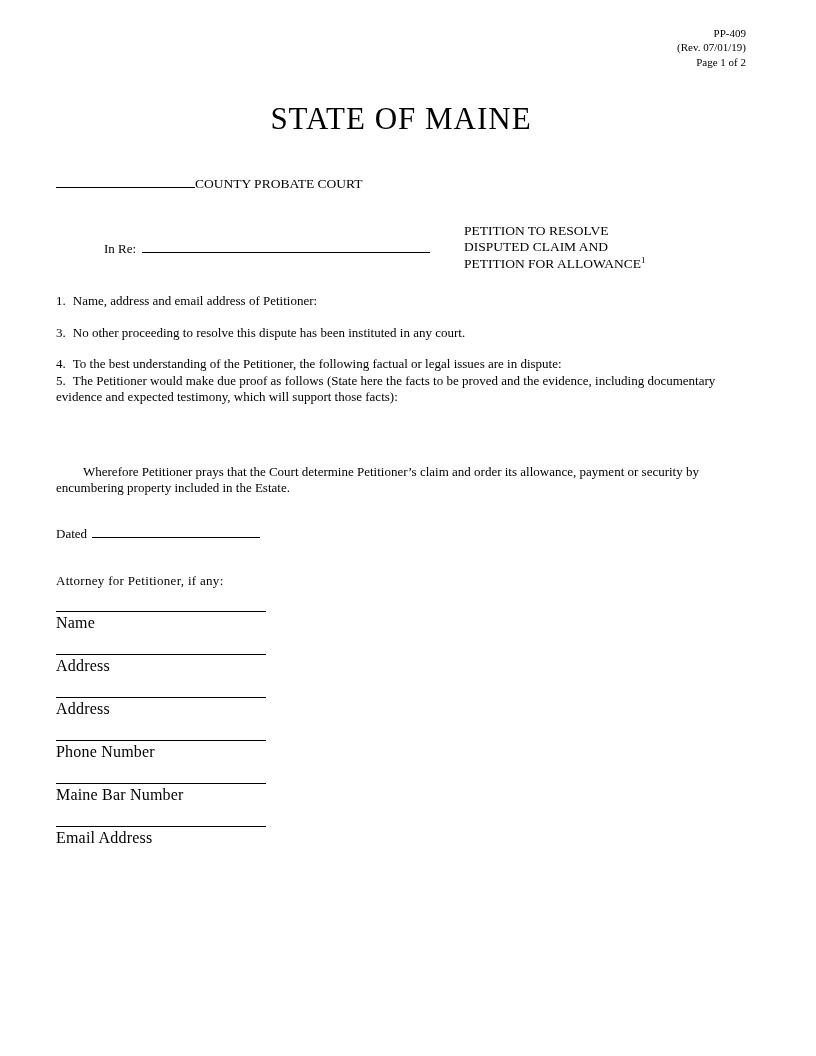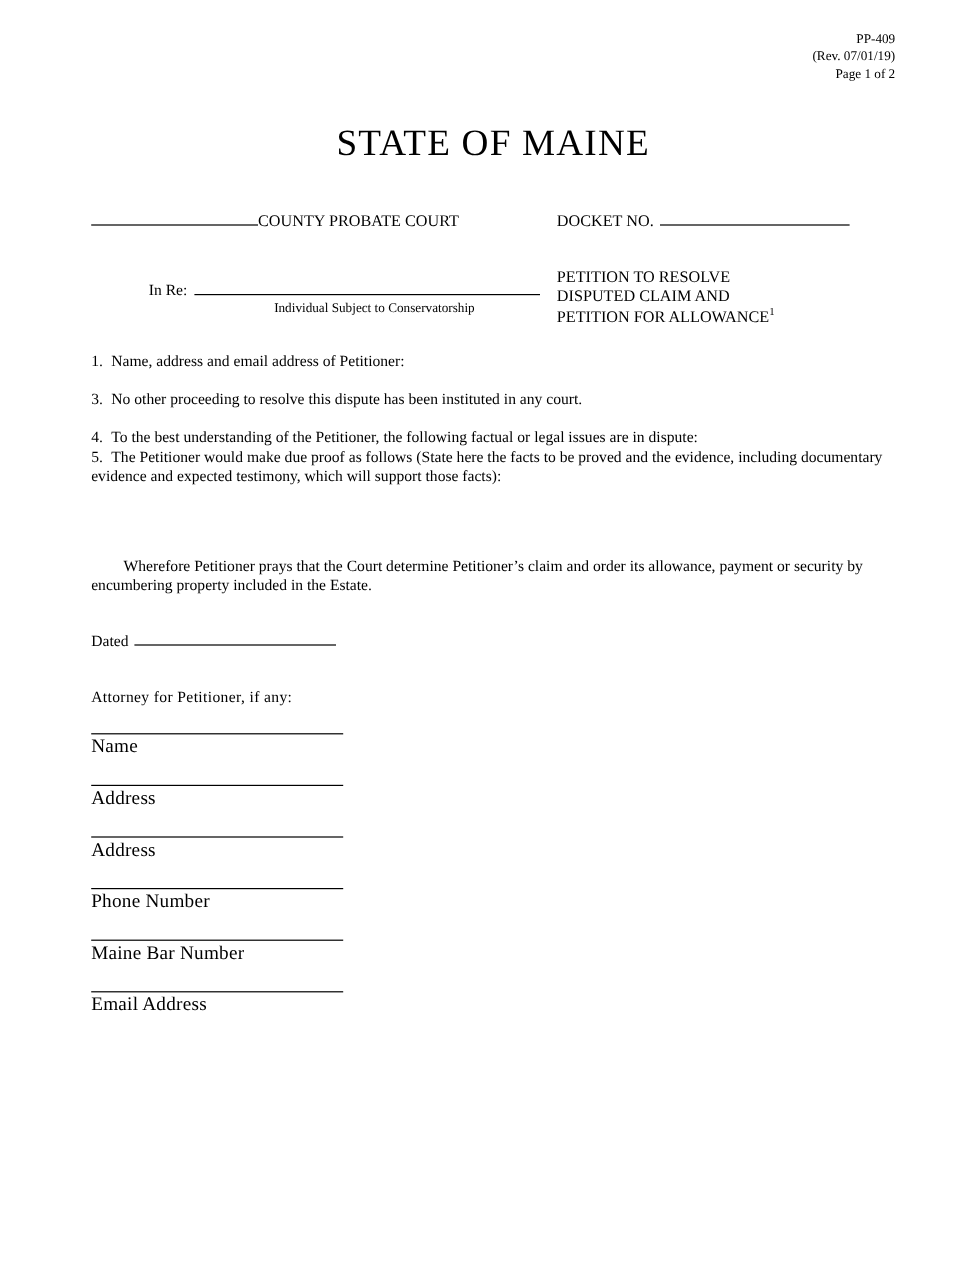--- a/index.html
+++ b/index.html
@@ -5,21 +5,21 @@
   html,body { margin:0; padding:0; background:#ffffff; }
   .page {
     position:relative;
     width:816px; height:1056px;
     margin:0 auto;
     background:#ffffff;
     color:#000000;
     font-family:"Liberation Serif", serif;
     font-size:13px;
     box-sizing:border-box;
-    padding:26px 70px 0 76px;
+    padding:26px 70px 0 56px;
     overflow:hidden;
   }
   
   .form-meta { text-align:right; font-size:11px; line-height:1.3; }
   
   .doc-title {
     text-align:center;
     font-size:31px;
     letter-spacing:1px;
     margin-top:32px;
@@ -76,27 +76,25 @@
   <div class="form-meta">
     <div>PP-409</div>
     <div>(Rev. 07/01/19)</div>
     <div>Page 1 of 2</div>
   </div>
 
   <div class="doc-title">STATE OF MAINE</div>
 
   <div class="court-row">
     <div class="court-left"><span class="blank blank-county"></span><span>COUNTY PROBATE COURT</span></div>
-    <div class="court-right"><span>DOCKET NO.</span><span class="blank blank-docket"></span></div>
   </div>
 
   <div class="inre-row">
     <div class="inre-left">
       <div class="inre-line-wrap"><span>In Re:</span><span class="blank blank-inre"></span></div>
-      <div class="inre-caption">Individual Subject to Conservatorship</div>
     </div>
     <div class="petition-title">
       <div>PETITION TO RESOLVE</div>
       <div>DISPUTED CLAIM AND</div>
       <div><span>PETITION FOR ALLOWANCE</span><sup class="fn">1</sup></div>
     </div>
   </div>
 
   <p class="item item-1"><span class="num">1.</span><span>Name, address and email address of Petitioner:</span></p>
 

